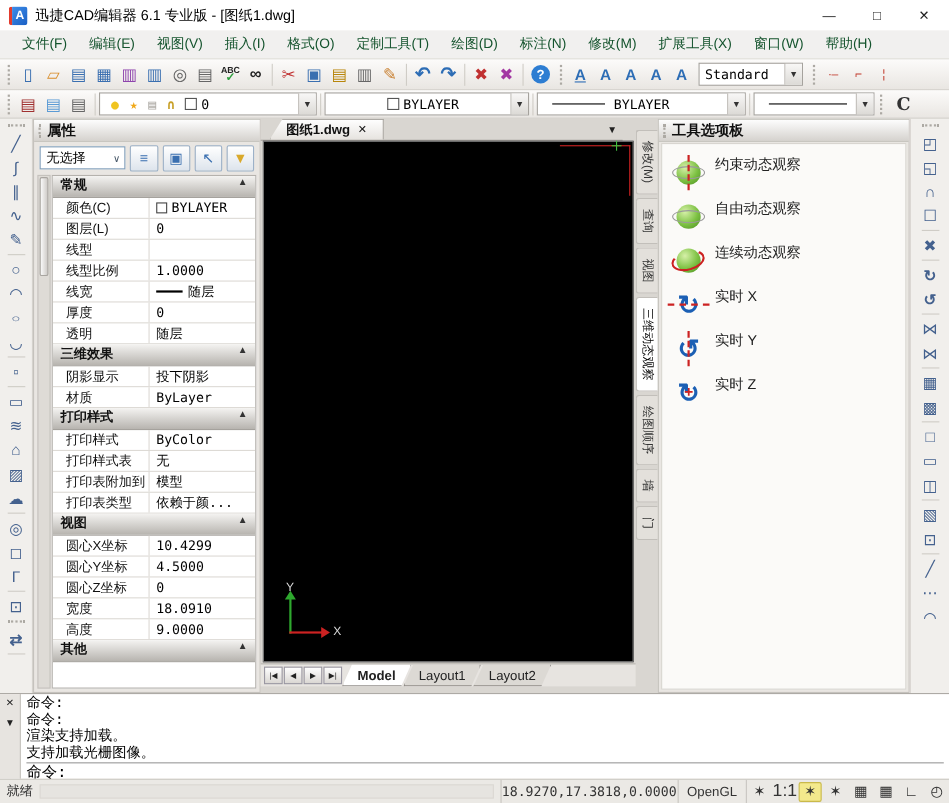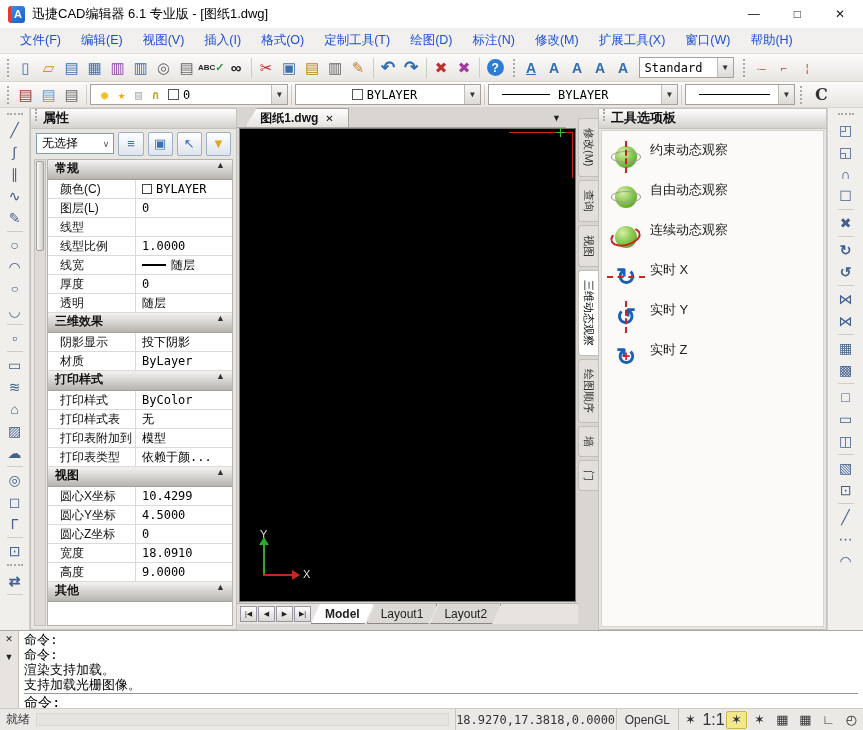--- a/index.html
+++ b/index.html
@@ -6,29 +6,29 @@
 html,body{width:863px;height:730px;overflow:hidden}
 body{position:relative;font-family:"Liberation Sans",sans-serif;background:#d9d6d1;font-size:12px;color:#111}
 
 .titlebar{position:absolute;top:0;left:0;right:0;height:28px;background:#fff;display:flex;align-items:center;padding:0 8px}
 .applogo{width:17px;height:17px;border-radius:3px;background:linear-gradient(135deg,#3d8ce8,#1a5fc4);color:#fff;font-weight:bold;font-size:11px;display:flex;align-items:center;justify-content:center;border-left:3px solid #e23b2e}
 .wtitle{margin-left:7px;font-size:13px;color:#000}
 .winbtns{margin-left:auto;display:flex;align-items:center;gap:34px;padding-right:10px;color:#222;font-size:12px}
 .winbtns span{cursor:default}
 
 .menubar{position:absolute;top:28px;left:0;right:0;height:26px;background:#f1f0ef;border-bottom:1px solid #e0ded9;display:flex;align-items:center;padding-left:12px;gap:4px}
-.mitem{font-size:12.5px;color:#1d4ed8;padding:3px 8px;white-space:nowrap}
+.mitem{font-size:12.5px;color:#14532d;padding:3px 8px;white-space:nowrap}
 
 .tb{position:absolute;left:0;right:0;background:linear-gradient(#fcfbfa,#e9e6e2);border-bottom:1px solid #d8d5d0;display:flex;align-items:center;padding-left:2px}
 .tb1{top:54px;height:28px}
 .tb2{top:82px;height:26px}
 .grip{height:18px;width:0;border-left:2px dotted #aca9a3;margin:0 5px}
 .sep{width:1px;height:20px;background:#cfccc6;margin:0 3px}
 .ic{min-width:23px;height:23px;display:flex;align-items:center;justify-content:center;font-size:15px;color:#3a6fb0;border-radius:2px}
-.spell{flex-direction:row;font-size:8px;line-height:7px;font-weight:bold;color:#222}
+.spell{flex-direction:column;font-size:8px;line-height:7px;font-weight:bold;color:#222}
 .spell .chk{color:#2e9e3e;font-size:11px;line-height:9px}
 .help{background:#2d7dd2;color:#fff!important;border-radius:50%;width:17px;height:17px;min-width:17px;font-size:12px;font-weight:bold;margin:0 4px}
 .txt{color:#2d6db5;font-weight:bold;font-size:14px}
 .ul{text-decoration:underline}
 .combo{height:21px;background:#fff;border:1px solid #a5a29d;display:flex;align-items:center;font-family:"DejaVu Sans Mono",monospace;font-size:12px;color:#000;padding-left:5px}
 .combo .arr{margin-left:auto;width:16px;height:100%;background:linear-gradient(#f8f7f6,#dcdad6);border-left:1px solid #c0bdb8;display:flex;align-items:center;justify-content:center;font-size:8px;color:#333}
 .style-combo{width:95px;margin:0 4px}
 .layer-combo{width:198px}
 .color-combo{width:186px}
 .lt-combo{width:190px}
@@ -64,21 +64,21 @@
 
 .lstrip,.rstrip{position:absolute;top:108px;height:522px;background:#f1efec;display:flex;flex-direction:column;align-items:center;padding-top:3px}
 .lstrip{left:0;width:30px;border-right:1px solid #d5d2cd}
 .rstrip{left:827px;width:36px;border-left:1px solid #d5d2cd}
 .lstrip .ic,.rstrip .ic{width:22px;min-width:22px;height:22px;font-size:14px;color:#44618e}
 .hsep{width:16px;height:1px;background:#cfccc6;margin:2px 0}
 .gripH{width:16px;height:0;border-top:2px dotted #aca9a3;margin:2px 0 4px}
 .squash{transform:scaleY(.7)}
 
 .props{position:absolute;top:108px;left:30px;width:207px;height:522px;background:#e9e6e2;border:1px solid #c5c2bd}
-.ptitle{height:20px;background:linear-gradient(#fdfdfd,#d5d2ce);border-bottom:1px solid #c5c2bd;display:flex;font-weight:bold;font-size:13px;color:#111;padding-left:16px}
+.ptitle{height:20px;background:linear-gradient(#fdfdfd,#d5d2ce);border-bottom:1px solid #c5c2bd;display:flex;align-items:center;font-weight:bold;font-size:13px;color:#111;padding-left:16px}
 .ptitle .grip{height:12px;margin:0 6px 0 -12px}
 .ptools{height:29px;display:flex;align-items:center;padding:0 5px;gap:4px}
 .selcombo{width:84px;height:21px;border:1px solid #7f9db9;background:#fff;font-size:12px;display:flex;align-items:center;padding-left:5px;color:#000}
 .selcombo .arr{margin-left:auto;font-size:9px;color:#456;padding-right:4px}
 .pbtn{width:27px;height:24px;border:1px solid #9cb1c8;border-radius:2px;background:linear-gradient(#fff,#dde4ec);display:flex;align-items:center;justify-content:center;font-size:13px;color:#3a6fb0}
 .pbody{position:absolute;top:50px;bottom:3px;left:3px;right:3px;display:flex}
 .pscroll{width:12px;background:#dedbd6;border:1px solid #c5c2bd;position:relative;margin-right:1px}
 .pthumb{position:absolute;top:1px;left:1px;right:1px;height:90px;background:linear-gradient(90deg,#fafafa,#cfccc8);border:1px solid #a8a5a0;border-radius:2px}
 .pgrid{flex:1;background:#fff;border:1px solid #b5b2ad;font-size:12px;overflow:hidden}
 .psec{height:20px;background:linear-gradient(#f4f3f1,#b7b4af);border-bottom:1px solid #a5a29d;display:flex;font-weight:bold;color:#111;padding:0 7px}

